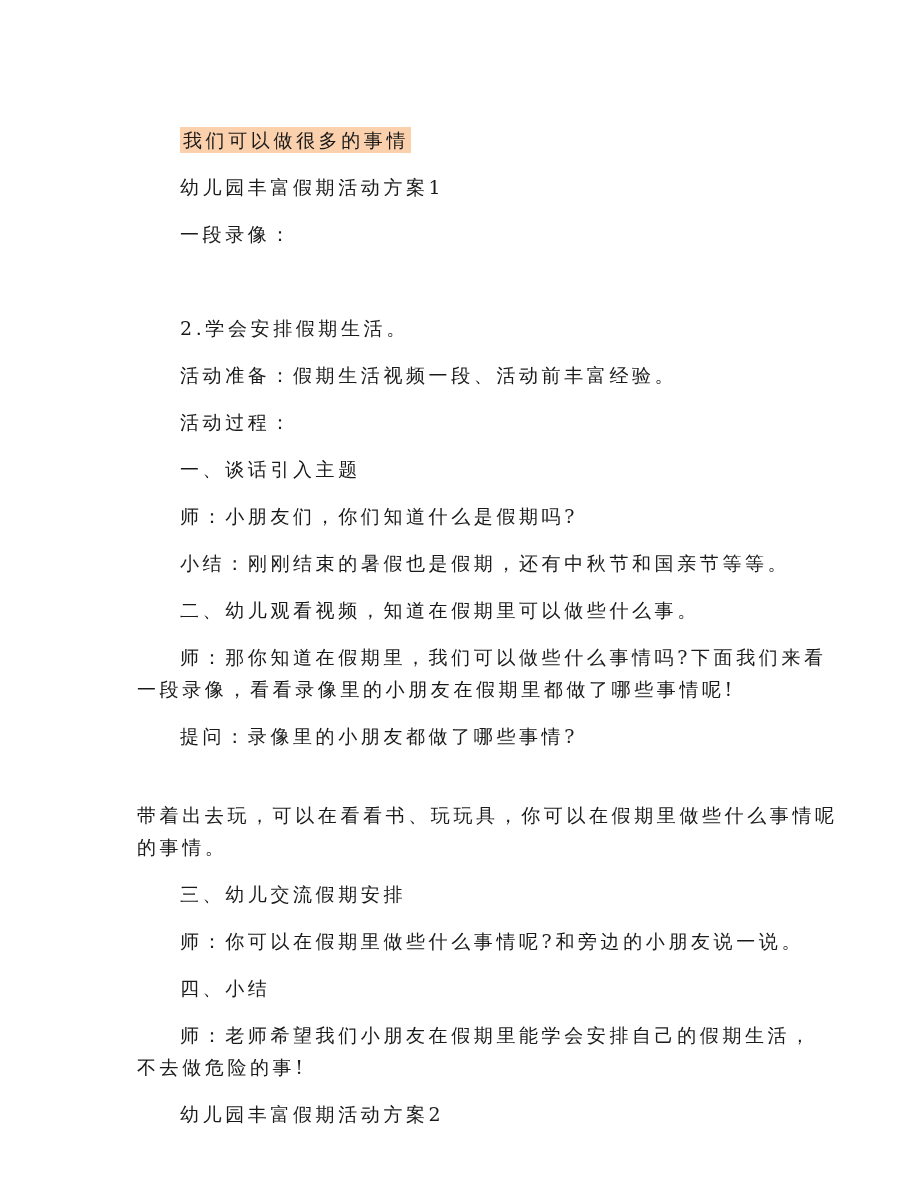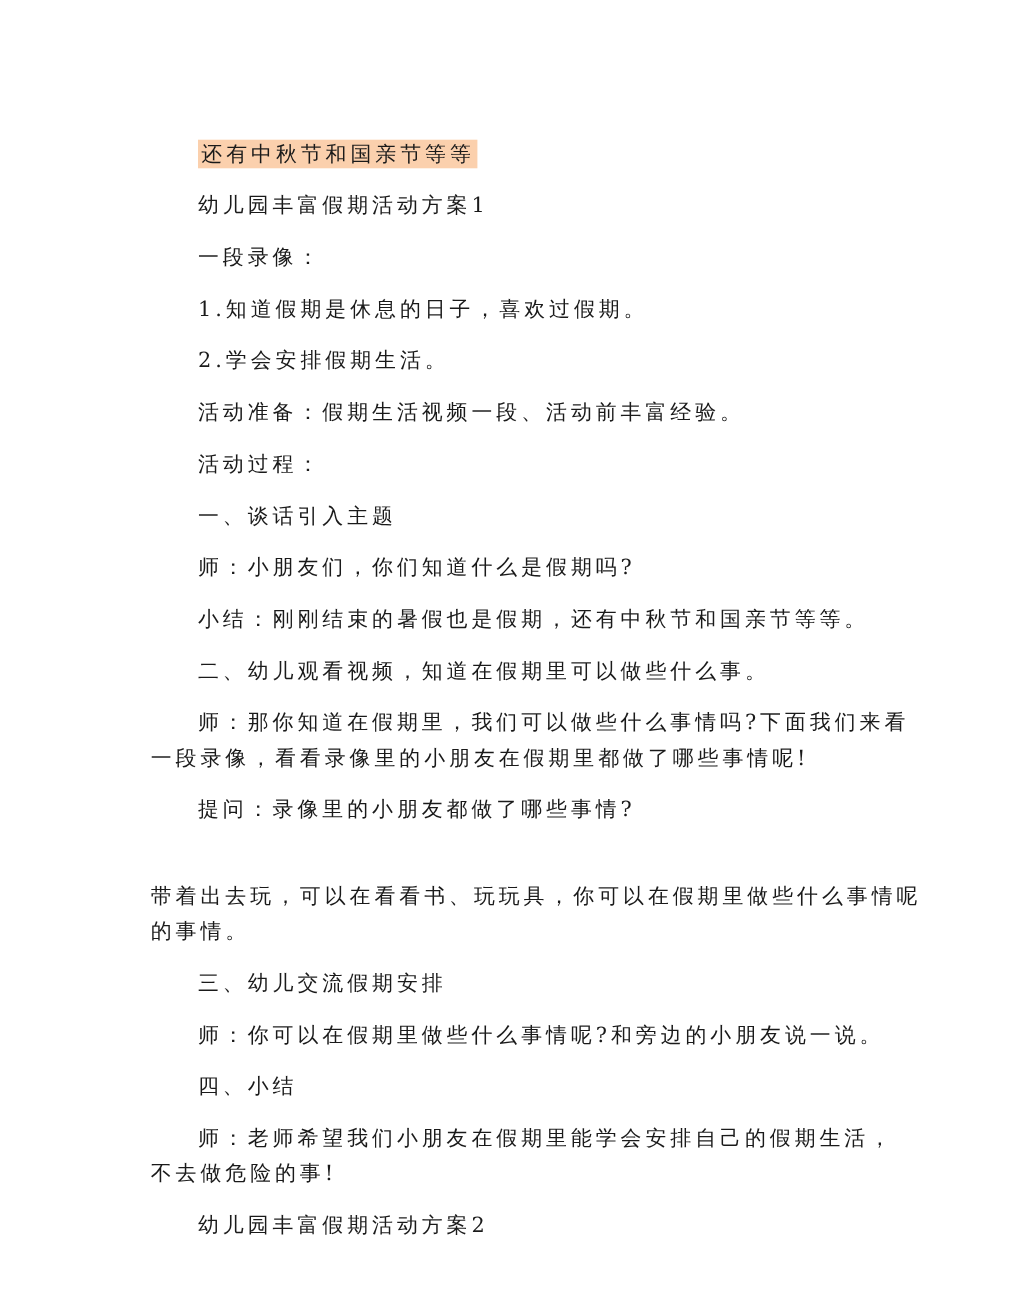--- a/index.html
+++ b/index.html
@@ -34,24 +34,23 @@
     .indent { text-indent: 43px; }
     .title-hl {
       background: #fbd0ad;
       padding: 2px 2px 2px 3px;
     }
   </style>
 </head>
 <body>
 
 <div class="page">
-  <div class="line indent" style="top:124px"><span class="title-hl">还有中秋节和国亲节等等</span></div>
+  <div class="line indent" style="top:124px"><span class="title-hl">我们可以做很多的事情</span></div>
   <div class="line indent" style="top:171px">幼儿园丰富假期活动方案1</div>
   <div class="line indent" style="top:218px">一段录像：</div>
-  <div class="line indent" style="top:265px">1.知道假期是休息的日子，喜欢过假期。</div>
   <div class="line indent" style="top:312px">2.学会安排假期生活。</div>
   <div class="line indent" style="top:359px">活动准备：假期生活视频一段、活动前丰富经验。</div>
   <div class="line indent" style="top:406px">活动过程：</div>
   <div class="line indent" style="top:453px">一、谈话引入主题</div>
   <div class="line indent" style="top:500px">师：小朋友们，你们知道什么是假期吗?</div>
   <div class="line indent" style="top:547px">小结：刚刚结束的暑假也是假期，还有中秋节和国亲节等等。</div>
   <div class="line indent" style="top:594px">二、幼儿观看视频，知道在假期里可以做些什么事。</div>
   <div class="line indent" style="top:641px">师：那你知道在假期里，我们可以做些什么事情吗?下面我们来看</div>
   <div class="line" style="top:673px">一段录像，看看录像里的小朋友在假期里都做了哪些事情呢!</div>
   <div class="line indent" style="top:720px">提问：录像里的小朋友都做了哪些事情?</div>

